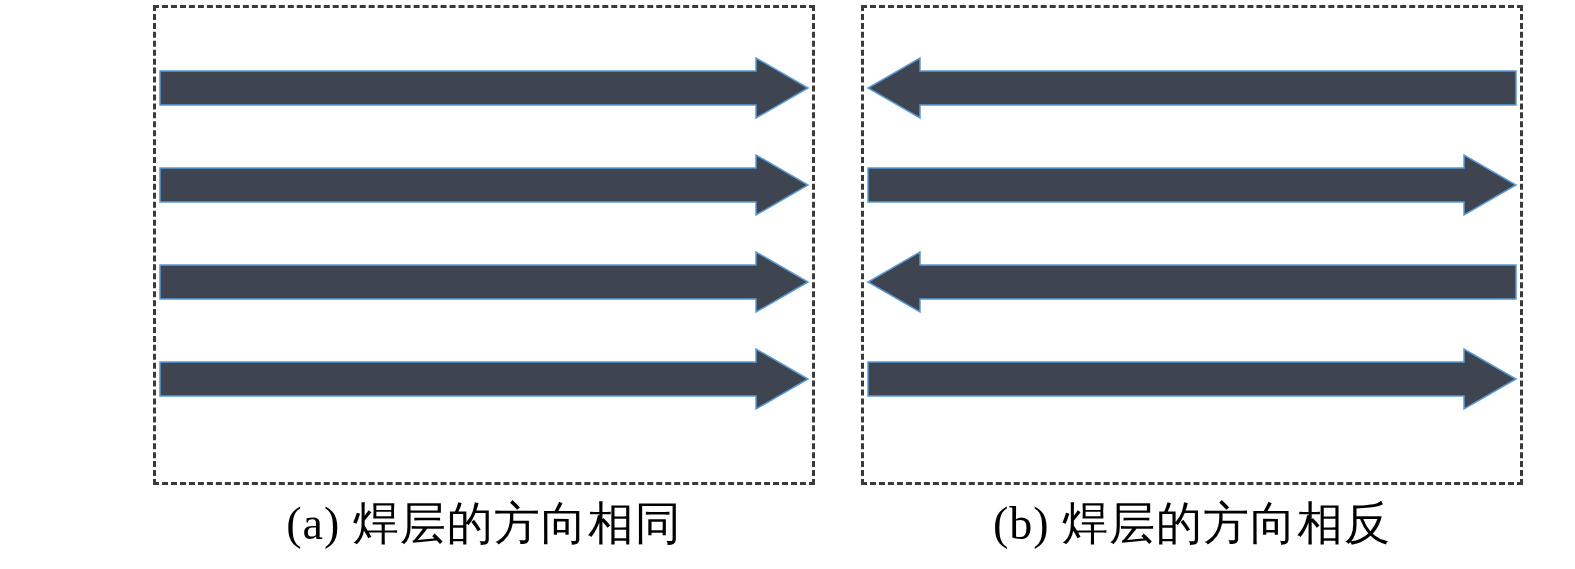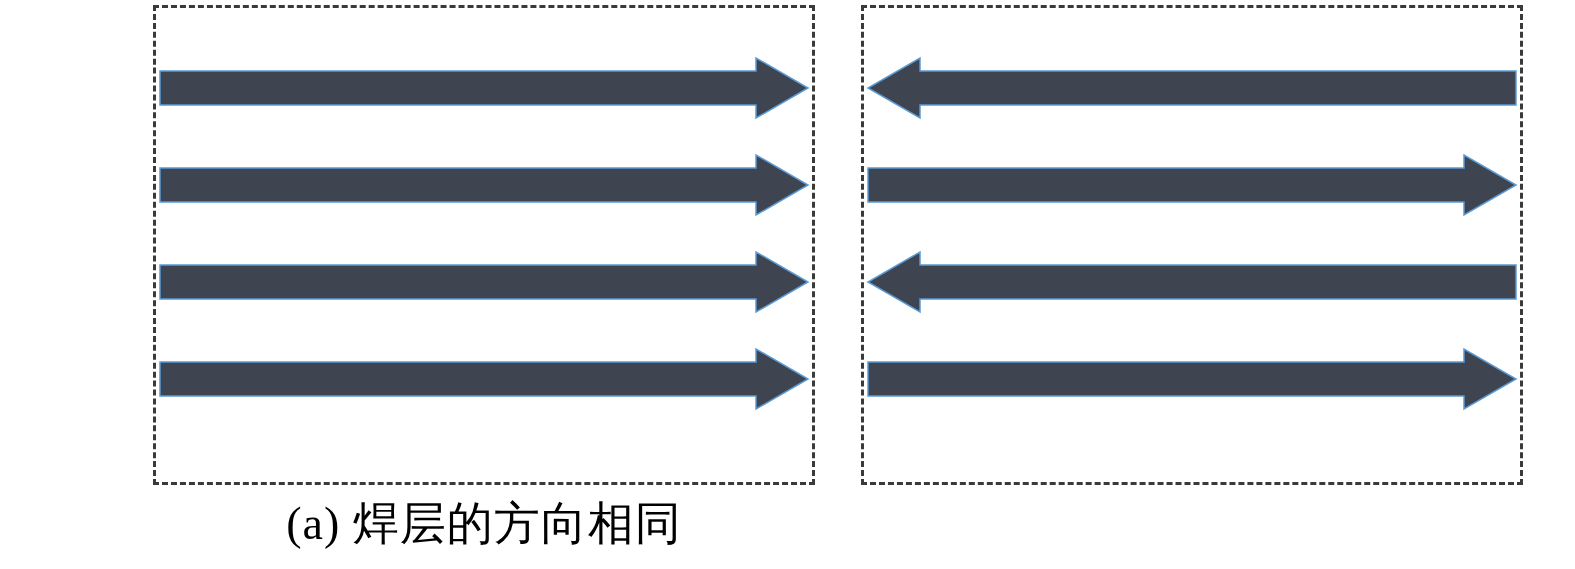--- a/index.html
+++ b/index.html
@@ -74,14 +74,15 @@
     <svg viewBox="0 0 656 474" xmlns="http://www.w3.org/2000/svg">
         <path d="M 652 63 H 56 V 50 L 4 80 L 56 110 V 97 H 652 Z" fill="#3e4450" stroke="#5b9bd5" stroke-width="1.5"></path>
         <path d="M 4 160 H 600 V 147 L 652 177 L 600 207 V 194 H 4 Z" fill="#3e4450" stroke="#5b9bd5" stroke-width="1.5"></path>
         <path d="M 652 257 H 56 V 244 L 4 274 L 56 304 V 291 H 652 Z" fill="#3e4450" stroke="#5b9bd5" stroke-width="1.5"></path>
         <path d="M 4 354 H 600 V 341 L 652 371 L 600 401 V 388 H 4 Z" fill="#3e4450" stroke="#5b9bd5" stroke-width="1.5"></path>
       </svg>
   </div>
 
   <div class="caption" id="cap-a" style="color: rgb(0, 0, 0);">(a) 焊层的方向相同</div>
 
+  <div class="caption" id="cap-b" style="color: rgb(0, 0, 0);">(b) 焊层的方向相反</div>
 
 </div>
 
 </body></html>

